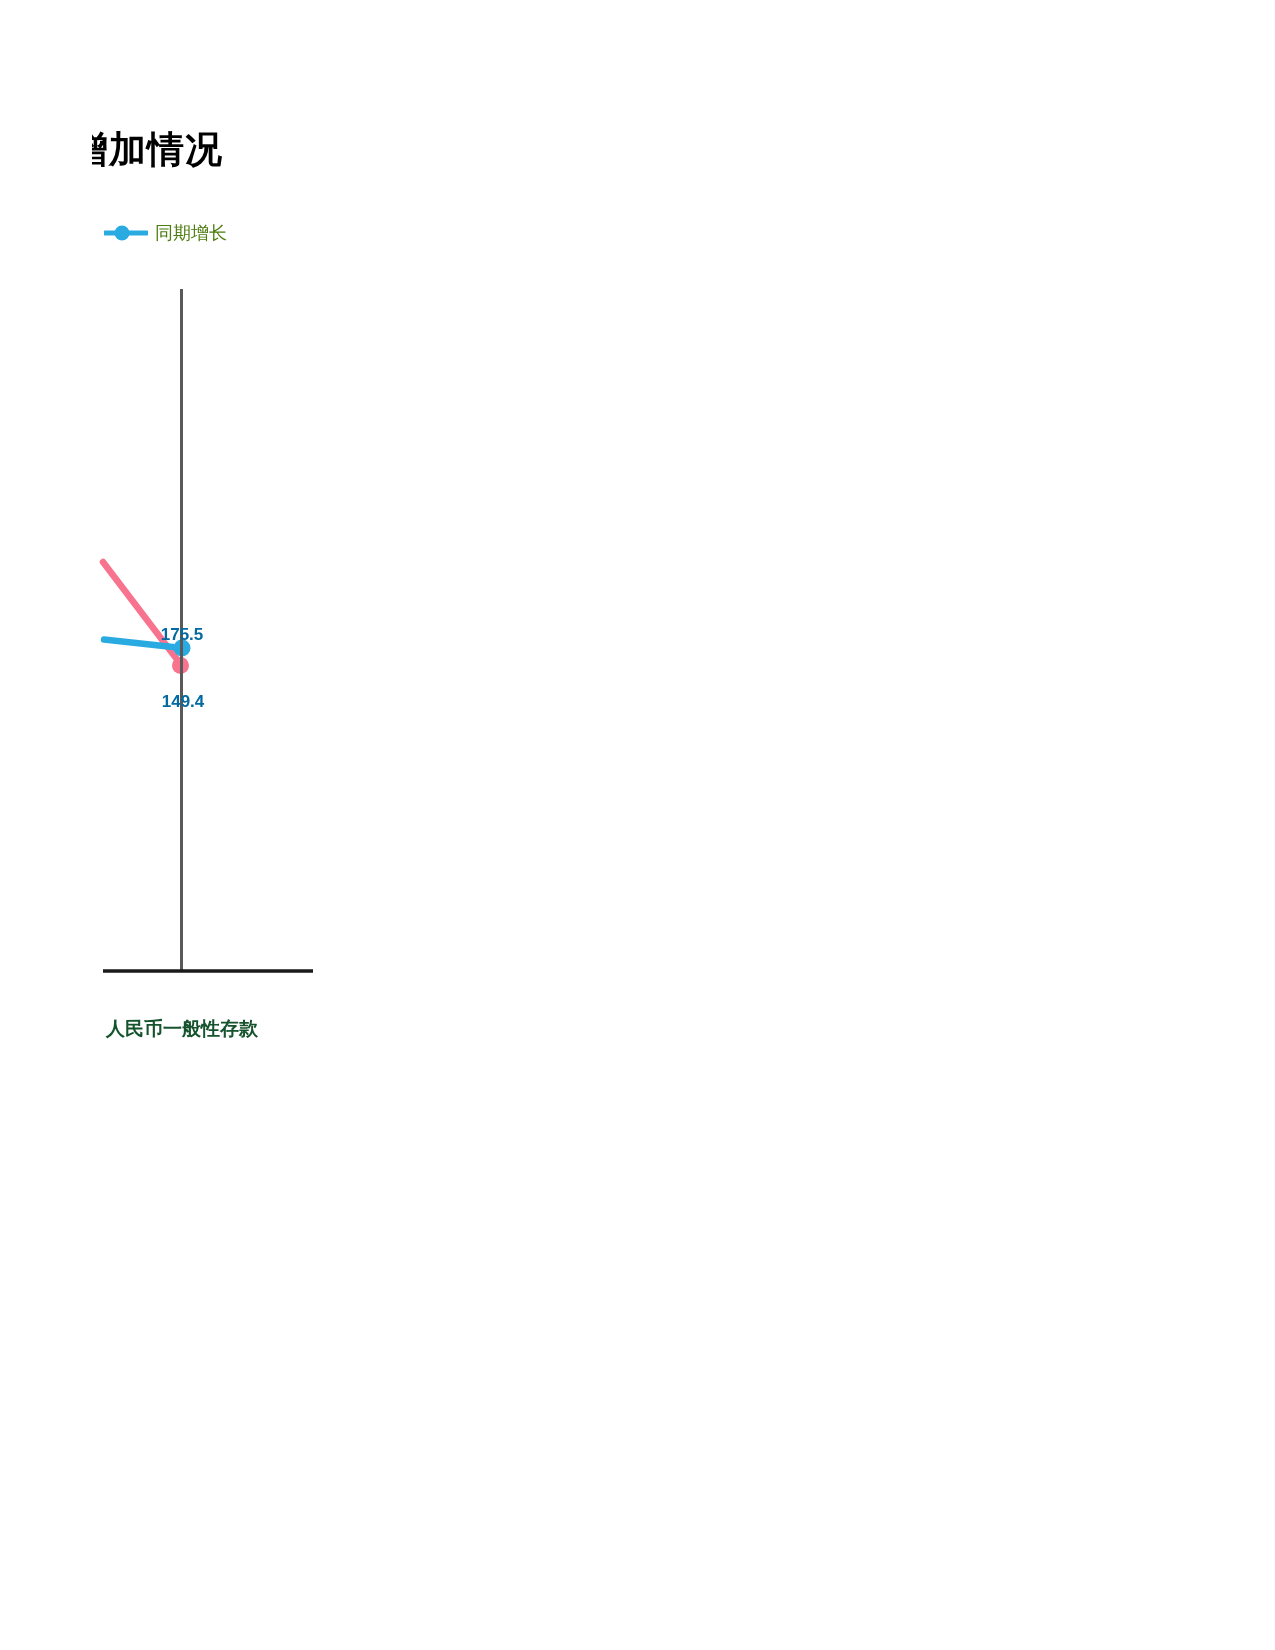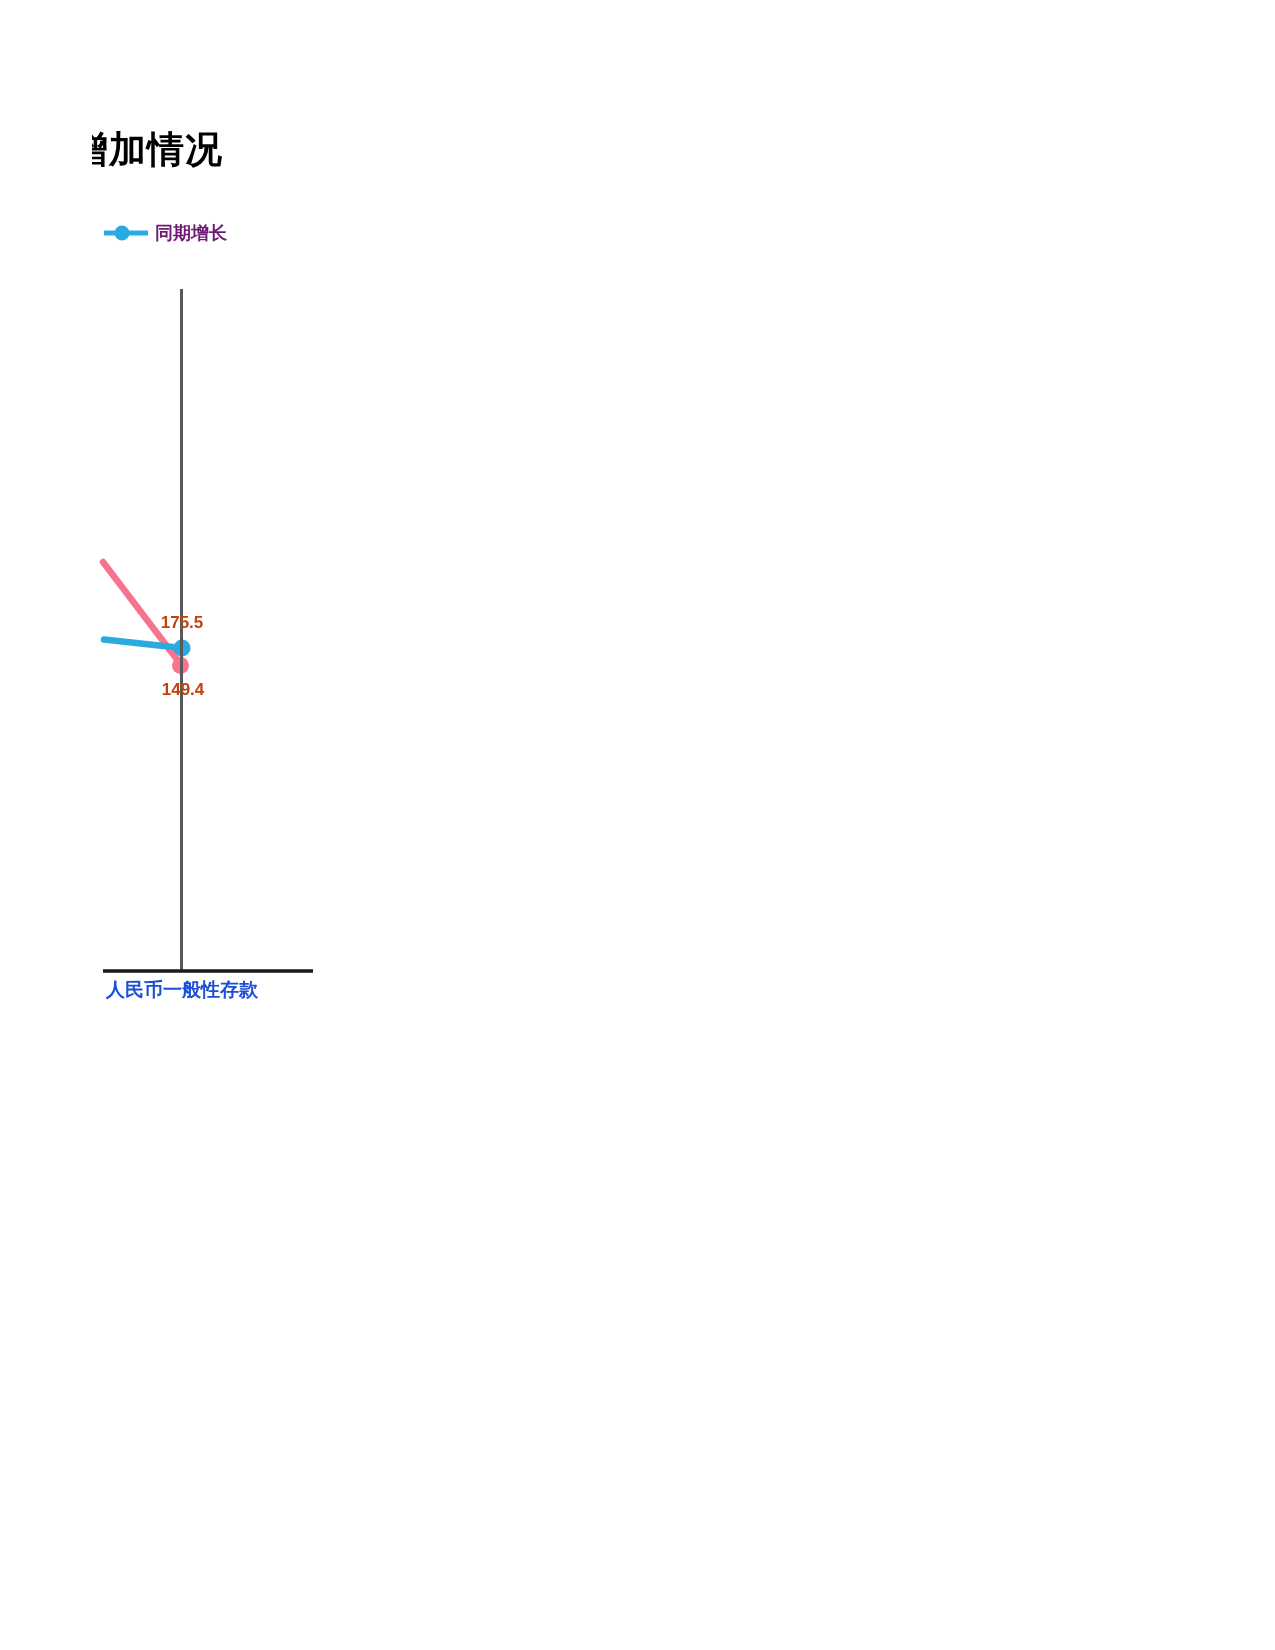--- a/index.html
+++ b/index.html
@@ -37,45 +37,47 @@
     position: absolute;
     left: 104px;
     top: 222px;
     display: flex;
     align-items: center;
     gap: 7px;
     cursor: pointer;
   }
   .legend-label {
     font-size: 18px;
-    font-weight: 700;
-    color: #701a75;
+    font-weight: 400;
+    color: #4d7c0f;
     line-height: 22px;
     white-space: nowrap;
   }
   .chart-svg {
     position: absolute;
     left: 0;
     top: 0;
   }
   .data-label {
     position: absolute;
     transform: translateX(-50%);
     font-size: 17px;
     font-weight: 700;
-    color: #c2410c;
+    color: #0369a1;
     white-space: nowrap;
+    margin-top: 12px;
   }
   .x-category-label {
     position: absolute;
     transform: translateX(-50%);
     font-size: 19px;
     font-weight: 700;
-    color: #1d4ed8;
+    color: #14532d;
     white-space: nowrap;
+    margin-top: 39px;
   }
 </style>
 </head>
 <body>
 
 <div class="page">
 
   <div class="title-clip">
     <h1>增加情况</h1>
   </div>

